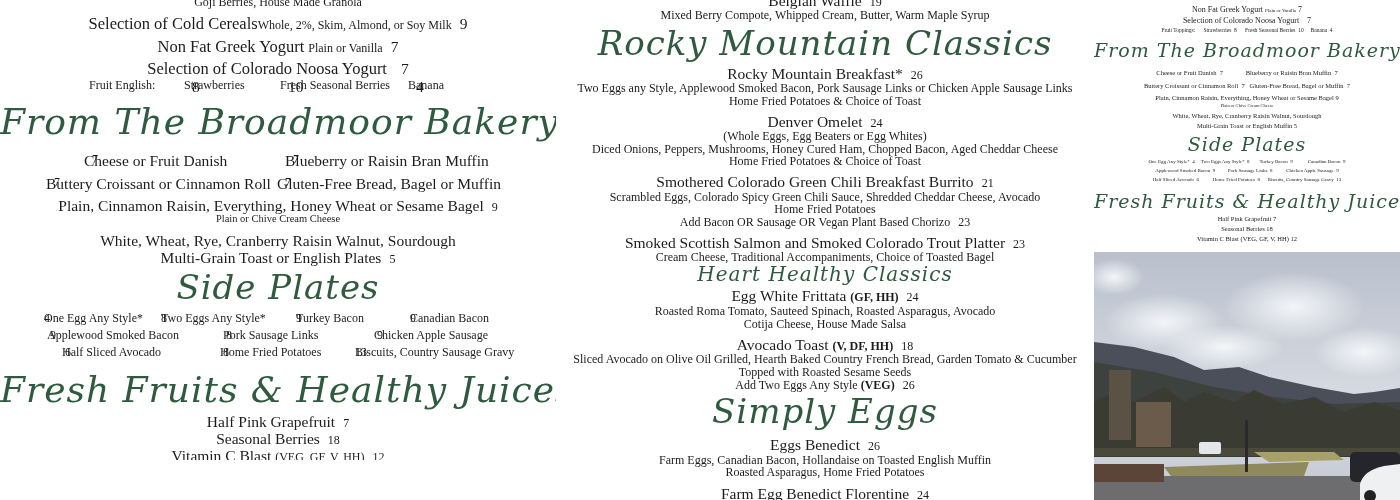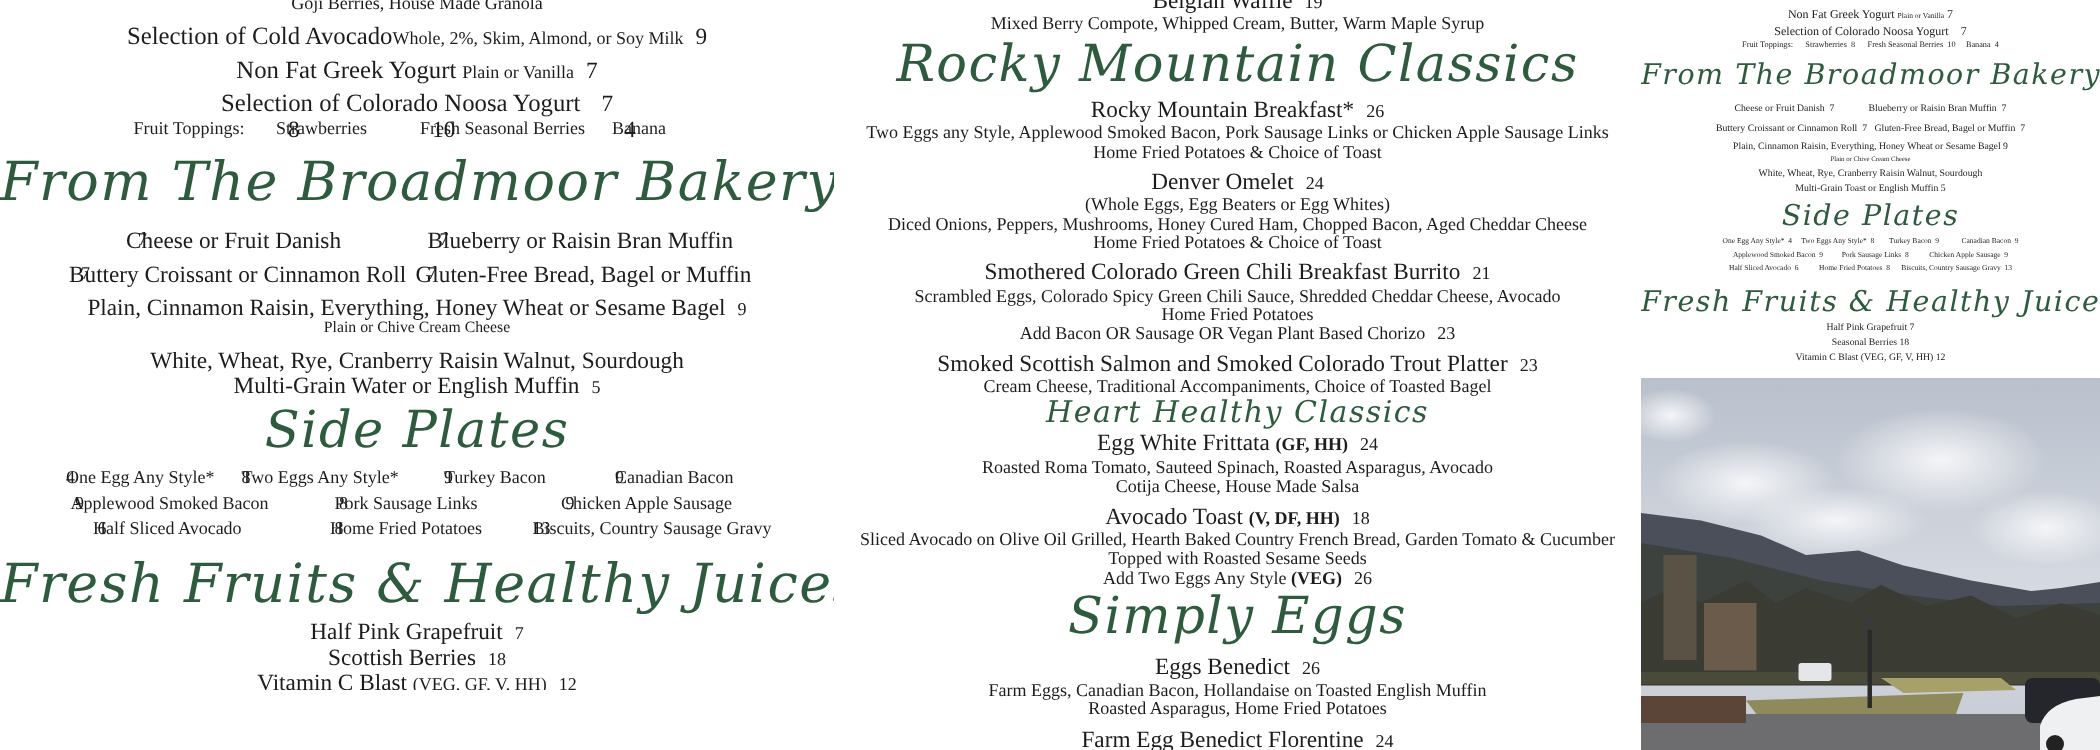--- a/index.html
+++ b/index.html
@@ -36,31 +36,31 @@
   
   #photo { position:absolute; left:0; top:252px; width:306px; height:248px; overflow:hidden; }
 </style>
 </head>
 <body>
 
 <div id="left" class="panel">
   <div class="line sm" style="top:-4px">Goji Berries, House Made Granola</div>
 
   <div class="line" style="top:16px">
-    <span class="lg">Selection of Cold Avocado</span><span class="sm">Whole, 2%, Skim, Almond, or Soy Milk</span><span class="md price">9</span>
+    <span class="lg">Selection of Cold Cereals</span><span class="sm">Whole, 2%, Skim, Almond, or Soy Milk</span><span class="md price">9</span>
   </div>
   <div class="line" style="top:39px">
     <span class="lg">Non Fat Greek Yogurt</span>
     <span class="sm">Plain or Vanilla</span><span class="md price">7</span>
   </div>
   <div class="line" style="top:61px">
     <span class="lg">Selection of Colorado Noosa Yogurt</span><span class="md price" style="margin-left:14px">7</span>
   </div>
   <div class="row3" style="top:79px">
-    <span style="left:89px">Fruit Toppings:</span>
+    <span style="left:89px">Fruit English:</span>
     <span style="left:184px">
         <span>Strawberries</span> 
         <span class="md price">8</span>
       </span>
     <span style="left:280px">
         <span>Fresh Seasonal Berries</span> 
         <span class="md price">10</span>
       </span>
     <span style="left:408px">
         <span>Banana</span> 
@@ -89,21 +89,21 @@
         <span>Gluten-Free Bread, Bagel or Muffin</span>
         <span class="sm price">7</span>
       </span>
   </div>
   <div class="line md" style="top:198px">
     <span>Plain, Cinnamon Raisin, Everything, Honey Wheat or Sesame Bagel</span><span class="sm price">9</span>
   </div>
   <div class="line" style="top:214px;font-size:10.5px">Plain or Chive Cream Cheese</div>
   <div class="line md" style="top:233px">White, Wheat, Rye, Cranberry Raisin Walnut, Sourdough</div>
   <div class="line md" style="top:250px">
-    <span>Multi-Grain Water or English Muffin</span><span class="sm price">5</span>
+    <span>Multi-Grain Toast or English Plates</span><span class="sm price">5</span>
   </div>
 
   <div class="line script" style="top:270px;font-size:34px">Side Plates</div>
 
   <div class="row3" style="top:312px">
     <span style="left:44px">
         <span>One Egg Any Style*</span> 
         <span>4</span>
       </span>
     <span style="left:161px">
@@ -132,21 +132,21 @@
         <span>13</span>
       </span>
   </div>
 
   <div class="line script" style="top:372px;font-size:36px">Fresh Fruits &amp; Healthy Juices</div>
 
   <div class="line md" style="top:414px">
     <span>Half Pink Grapefruit</span><span class="sm price">7</span>
   </div>
   <div class="line md" style="top:431px">
-    <span>Scottish Berries</span><span class="sm price">18</span>
+    <span>Seasonal Berries</span><span class="sm price">18</span>
   </div>
   <div class="line md" style="top:448px">
     <span>Vitamin C Blast</span>
     <span class="tag">(VEG, GF, V, HH)</span><span class="sm price">12</span>
   </div>
   <div class="line sm" style="top:464px">Orange, Strawberry, Sparkling Water</div>
   <div class="line md" style="top:478px">
     <span>Mind &amp; Body</span>
     <span class="tag">(VEG, GF, V, HH)</span><span class="sm price">12</span>
   </div>

